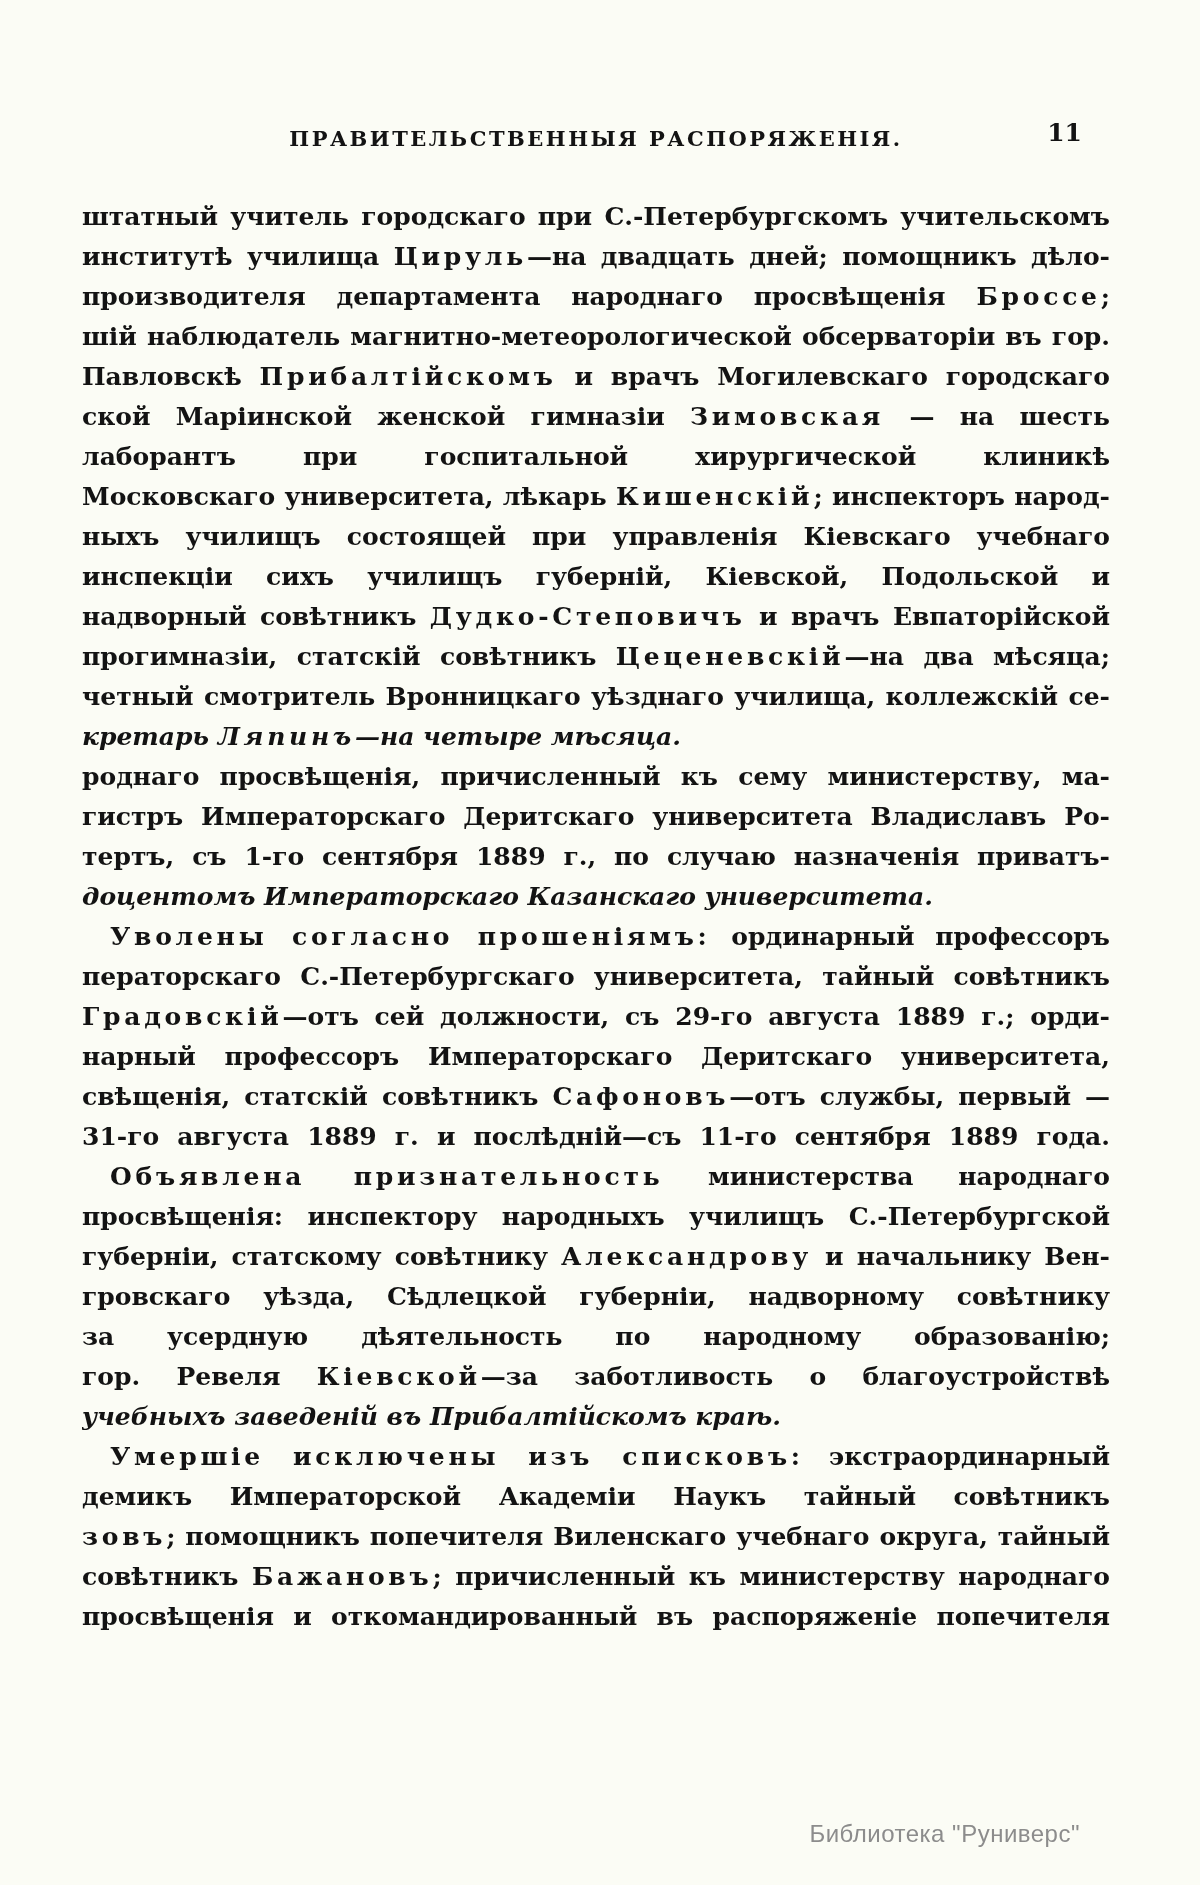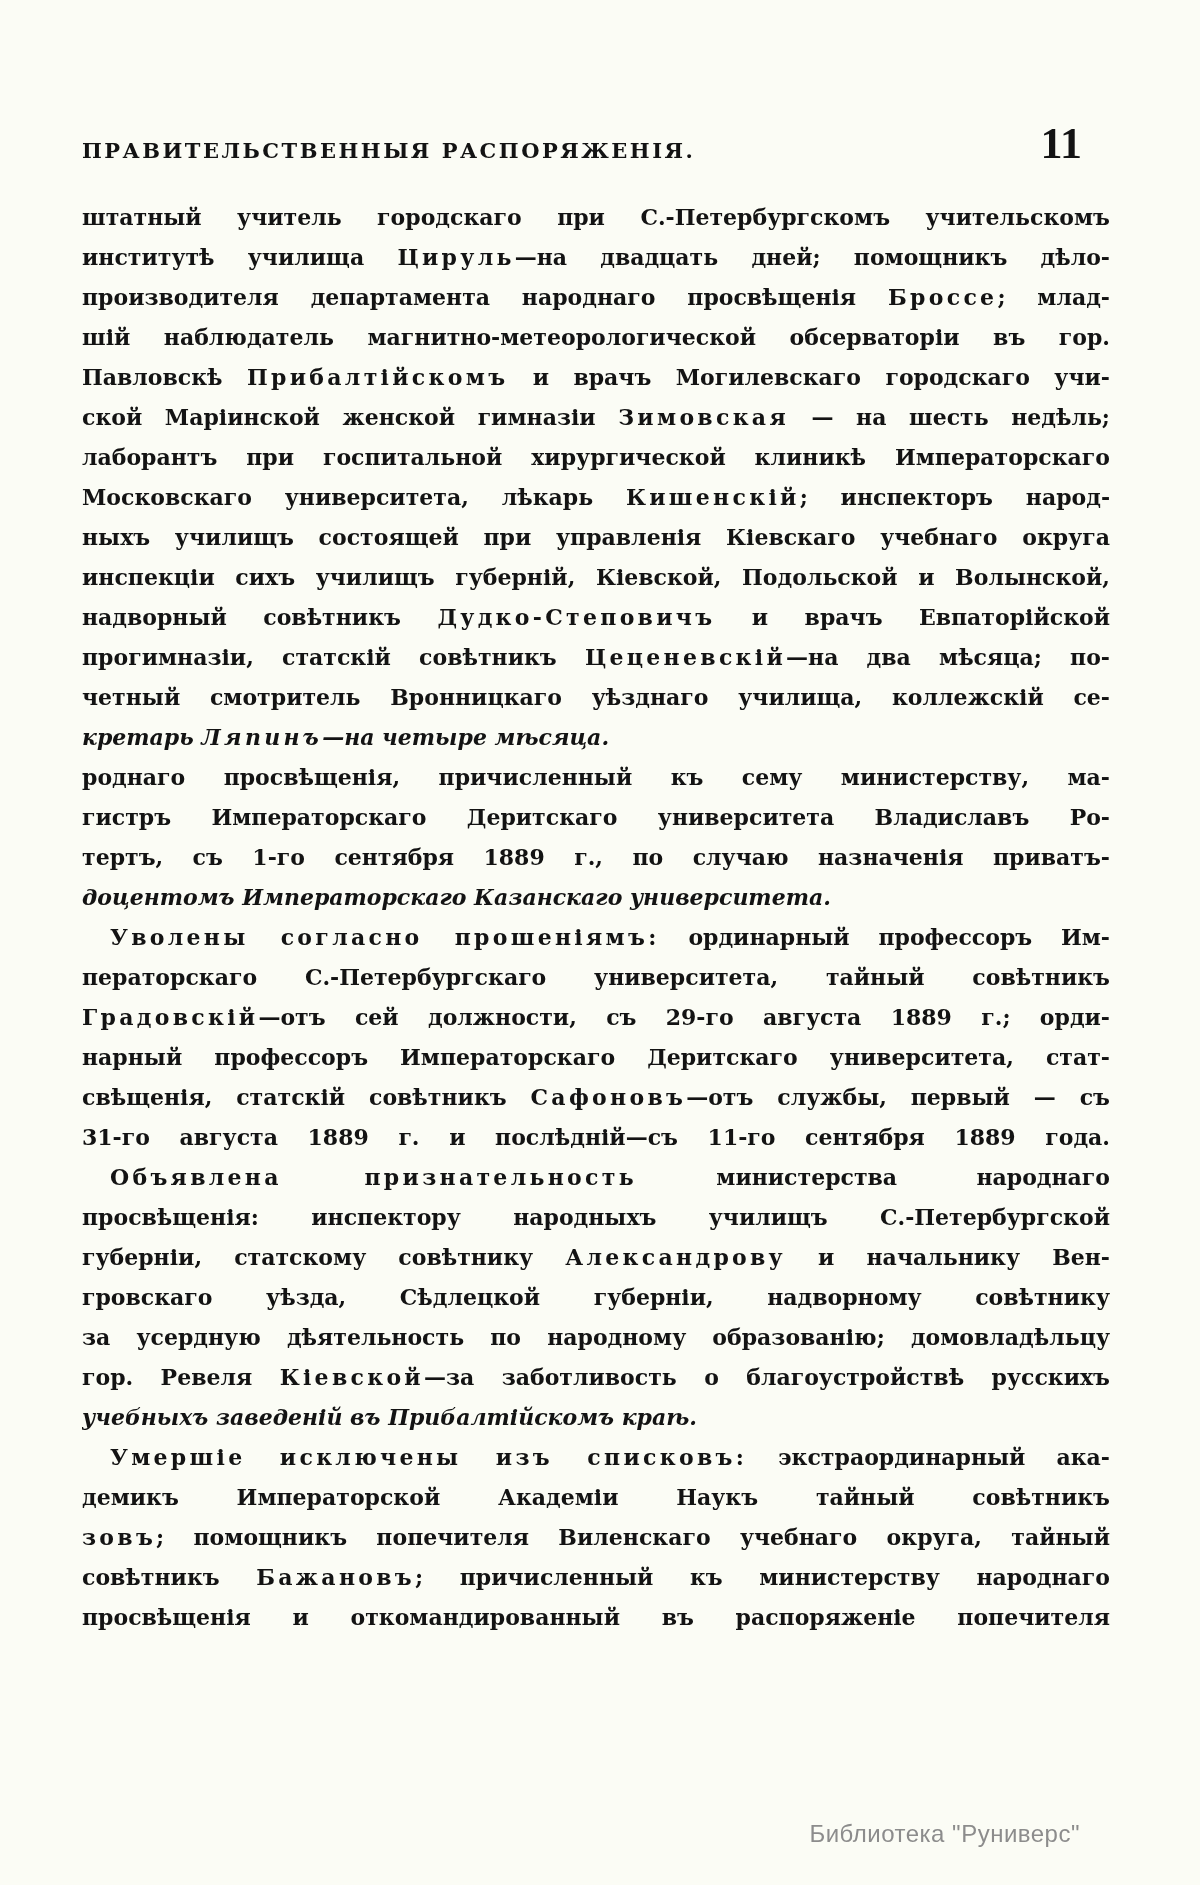--- a/index.html
+++ b/index.html
@@ -14,43 +14,43 @@
     position: relative;
     width: 1200px;
     height: 1885px;
     background: #fbfcf5;
     font-family: "DejaVu Serif", "DejaVu Sans", serif;
     color: #131313;
   }
   .running-title {
     position: absolute;
     left: 82px;
-    top: 138px;
+    top: 126px;
     width: 1028px;
+    text-align: center;
     font-size: 21px;
     font-weight: bold;
     letter-spacing: 2.5px;
     white-space: nowrap;
   }
   .page-number {
     position: absolute;
     top: 118px;
     right: 118px;
-    font-size: 44px;
+    font-size: 25px;
     font-weight: bold;
-    font-family: Liberation Serif, serif;
   }
   .page-body {
     position: absolute;
     left: 82px;
     top: 197px;
     width: 1028px;
   }
   .line {
-    font-size: 22px;
+    font-size: 25px;
     font-weight: bold;
     line-height: 40px;
     height: 40px;
     text-align: justify;
     text-align-last: justify;
     overflow: hidden;
   }
   .line.indent { text-indent: 28px; }
   .line.last { text-align-last: left; font-style: italic; }
   .sp { letter-spacing: 0.15em; }

